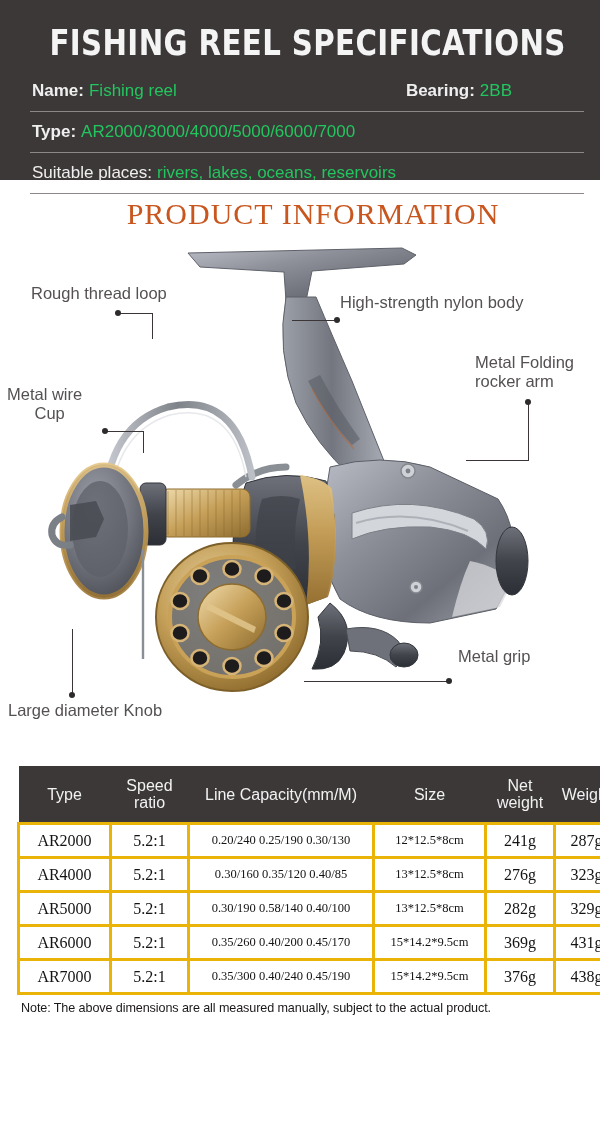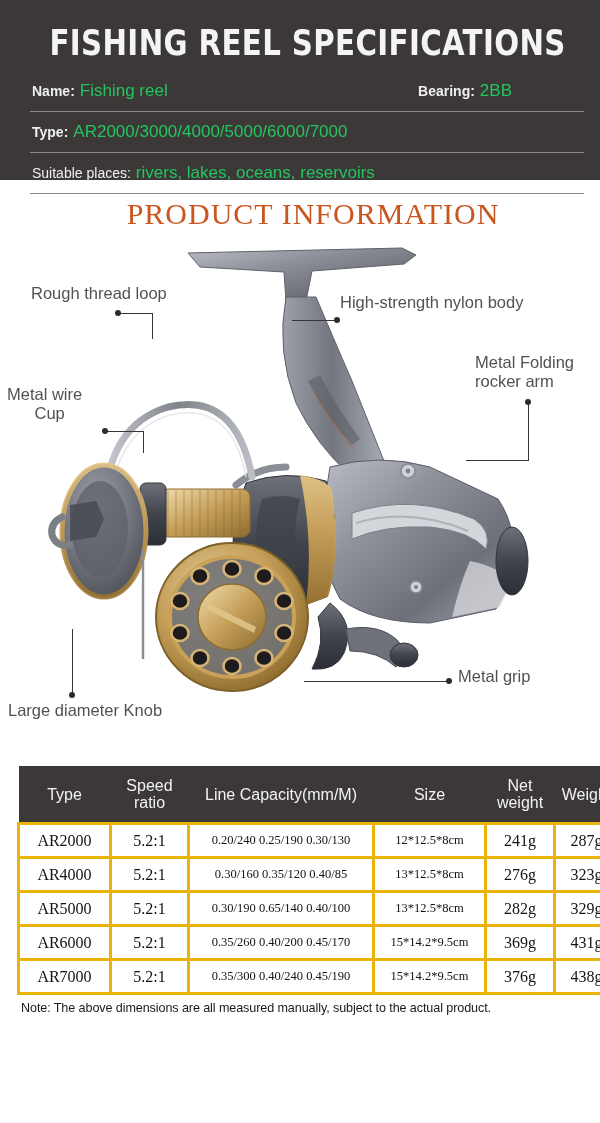--- a/index.html
+++ b/index.html
@@ -42,21 +42,21 @@
   .spec-row {
     border-bottom: 1px solid #8d8787;
     padding: 1px 2px 4px 2px;
     display: flex;
     align-items: baseline;
     min-height: 26px;
   }
   .spec-row + .spec-row { margin-top: 9px; }
   .spec-label {
     color: #f0efef;
-    font-size: 14px;
+    font-size: 17px;
     font-weight: bold;
     white-space: nowrap;
   }
   .spec-value {
     color: #22c55e;
     font-size: 17px;
     white-space: nowrap;
     margin-left: 5px;
   }
   .spec-row .spacer { flex: 1; }
@@ -321,21 +321,21 @@
   <div class="leader v" style="left:528px; top:171px; height:58px;"></div>
   <div class="leader h" style="left:466px; top:229px; width:63px;"></div>
   <div class="dot" style="left:525px; top:168px;"></div>
 
   <div class="callout-label" style="left:7px; top:154px;">Metal wire
       Cup</div>
   <div class="leader h" style="left:105px; top:200px; width:38px;"></div>
   <div class="leader v" style="left:143px; top:200px; height:22px;"></div>
   <div class="dot" style="left:102px; top:197px;"></div>
 
-  <div class="callout-label" style="left:458px; top:436px;text-align:right;">Metal grip</div>
+  <div class="callout-label" style="left:458px; top:416px;text-align:right;">Metal grip</div>
   <div class="leader h" style="left:304px; top:450px; width:146px;"></div>
   <div class="dot" style="left:446px; top:447px;"></div>
 
   <div class="callout-label" style="left:8px; top:470px;">Large diameter Knob</div>
   <div class="leader v" style="left:72px; top:398px; height:66px;"></div>
   <div class="dot" style="left:69px; top:461px;"></div>
 </div>
 
 <div class="table-wrap">
   <table class="spec-table">
@@ -372,21 +372,21 @@
         <td class="c-type">AR4000</td>
         <td class="c-speed">5.2:1</td>
         <td class="c-line">0.30/160 0.35/120 0.40/85</td>
         <td class="c-size">13*12.5*8cm</td>
         <td class="c-net">276g</td>
         <td class="c-weight">323g</td>
       </tr>
       <tr>
         <td class="c-type">AR5000</td>
         <td class="c-speed">5.2:1</td>
-        <td class="c-line">0.30/190 0.65/140 0.40/100</td>
+        <td class="c-line">0.30/190 0.58/140 0.40/100</td>
         <td class="c-size">13*12.5*8cm</td>
         <td class="c-net">282g</td>
         <td class="c-weight">329g</td>
       </tr>
       <tr>
         <td class="c-type">AR6000</td>
         <td class="c-speed">5.2:1</td>
         <td class="c-line">0.35/260 0.40/200 0.45/170</td>
         <td class="c-size">15*14.2*9.5cm</td>
         <td class="c-net">369g</td>

